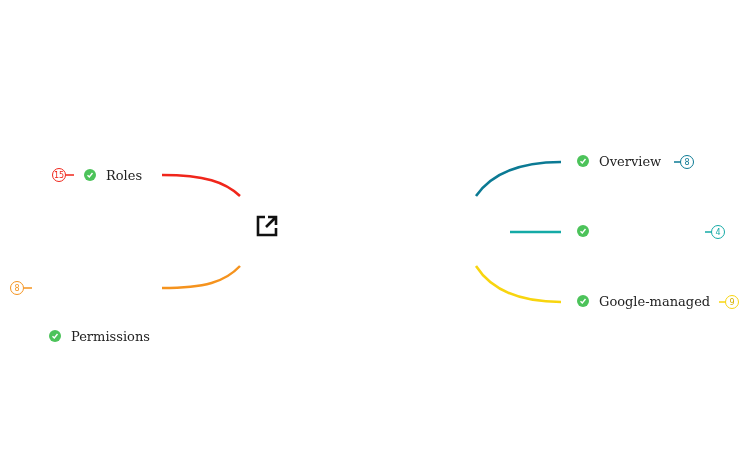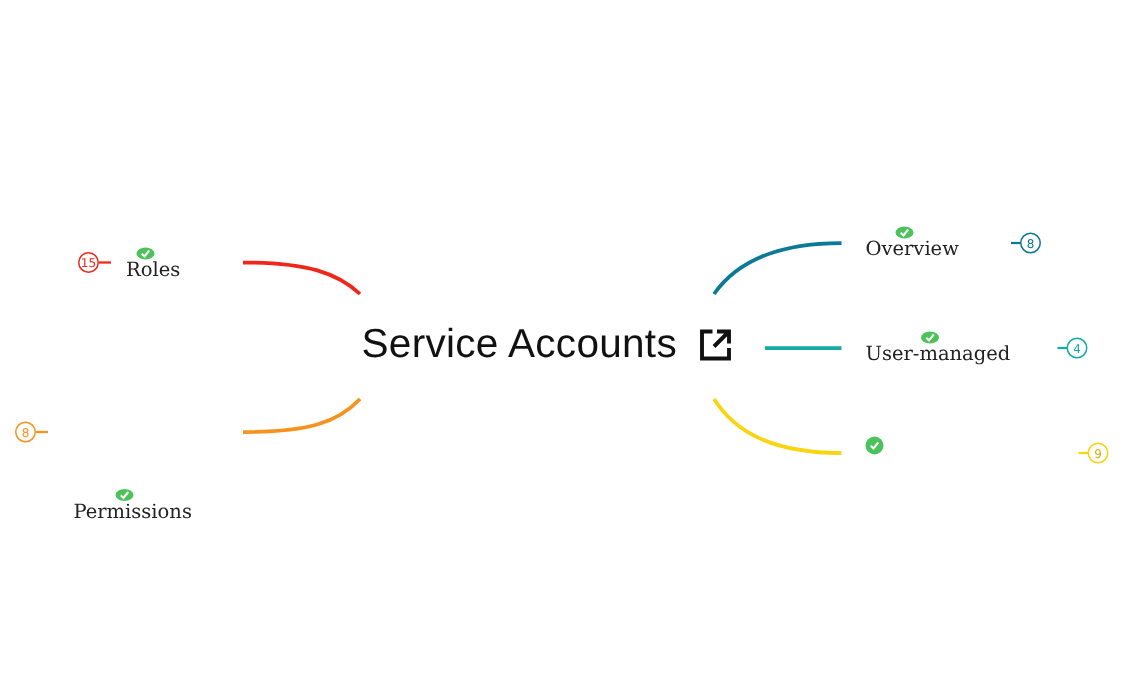--- a/index.html
+++ b/index.html
@@ -1,18 +1,18 @@
 <!DOCTYPE html>
 <html><head>
 <meta charset="utf-8">
 <style>
   html,body{margin:0;padding:0;background:#fff;}
   body{width:750px;height:464px;position:relative;overflow:hidden;font-family:"DejaVu Serif",serif;}
   svg.links{position:absolute;left:0;top:0;}
-  .node{position:absolute;display:flex;align-items:center;height:20px;font-size:13px;color:#222;white-space:nowrap;flex-direction:column;}
+  .node{position:absolute;display:flex;align-items:center;height:20px;font-size:13px;color:#222;white-space:nowrap;}
   .check{width:12px;height:12px;border-radius:50%;background:#4cc35a;display:inline-flex;align-items:center;justify-content:center;margin-right:10px;}
   .check svg{display:block}
   .badge{position:absolute;width:14px;height:14px;border-radius:50%;border:1px solid;font-family:"DejaVu Sans",sans-serif;font-size:8px;display:flex;align-items:center;justify-content:center;background:#fff;box-sizing:border-box;}
   .center{position:absolute;left:241px;top:214px;display:flex;align-items:center;font-family:"Liberation Sans",sans-serif;font-size:27px;color:#111;letter-spacing:0.2px;}
   .center .ext{margin-left:14px;display:inline-flex;}
 </style>
 </head>
 <body>
 
 <svg class="links" width="750" height="464">
@@ -22,21 +22,20 @@
   <path d="M510 232 L561 232" stroke="#14aaa6" stroke-width="2.5" fill="none"></path>
   <path d="M476 266 C490 288 515 302 561 302" stroke="#f8d50f" stroke-width="2.5" fill="none"></path>
   <line x1="66" y1="175" x2="74" y2="175" stroke="#f0261b" stroke-width="1.5"></line>
   <line x1="24" y1="288" x2="32" y2="288" stroke="#f5931e" stroke-width="1.5"></line>
   <line x1="674" y1="162" x2="681" y2="162" stroke="#0b7a94" stroke-width="1.5"></line>
   <line x1="705" y1="232" x2="712" y2="232" stroke="#14aaa6" stroke-width="1.5"></line>
   <line x1="719" y1="302" x2="726" y2="302" stroke="#f8d50f" stroke-width="1.5"></line>
 </svg>
 
 <div class="center">
-  <span>Service Accounts</span>
   <span class="ext">
     <svg width="24" height="24" viewBox="0 0 24 24">
         <path d="M10 3H3v18h18v-7" fill="none" stroke="#111" stroke-width="2.6"></path>
         <path d="M13 3h8v8M21 3L11 13" fill="none" stroke="#111" stroke-width="2.6"></path>
       </svg>
   </span>
 </div>
 
 <div class="badge" style="left:52px;top:168px;border-color:#f0261b;color:#f0261b;">15</div>
 <div class="node" style="left:84px;top:165px;">
@@ -67,24 +66,24 @@
   <span>Overview</span>
 </div>
 <div class="badge" style="left:680px;top:155px;border-color:#0b7a94;color:#0b7a94;">8</div>
 
 <div class="node" style="left:577px;top:221px;">
   <span class="check">
       <svg width="8" height="8" viewBox="0 0 8 8">
         <path d="M1.5 4.2L3.3 6 6.5 2" stroke="#fff" stroke-width="1.4" fill="none"></path>
       </svg>
     </span>
-  <span>User-managed</span>
 </div>
 <div class="badge" style="left:711px;top:225px;border-color:#14aaa6;color:#14aaa6;">4</div>
 
 <div class="node" style="left:577px;top:291px;">
   <span class="check">
       <svg width="8" height="8" viewBox="0 0 8 8">
         <path d="M1.5 4.2L3.3 6 6.5 2" stroke="#fff" stroke-width="1.4" fill="none"></path>
       </svg>
     </span>
+  <span>Google-managed</span>
 </div>
 <div class="badge" style="left:725px;top:295px;border-color:#f8d50f;color:#d4b000;">9</div>
 
 </body></html>

